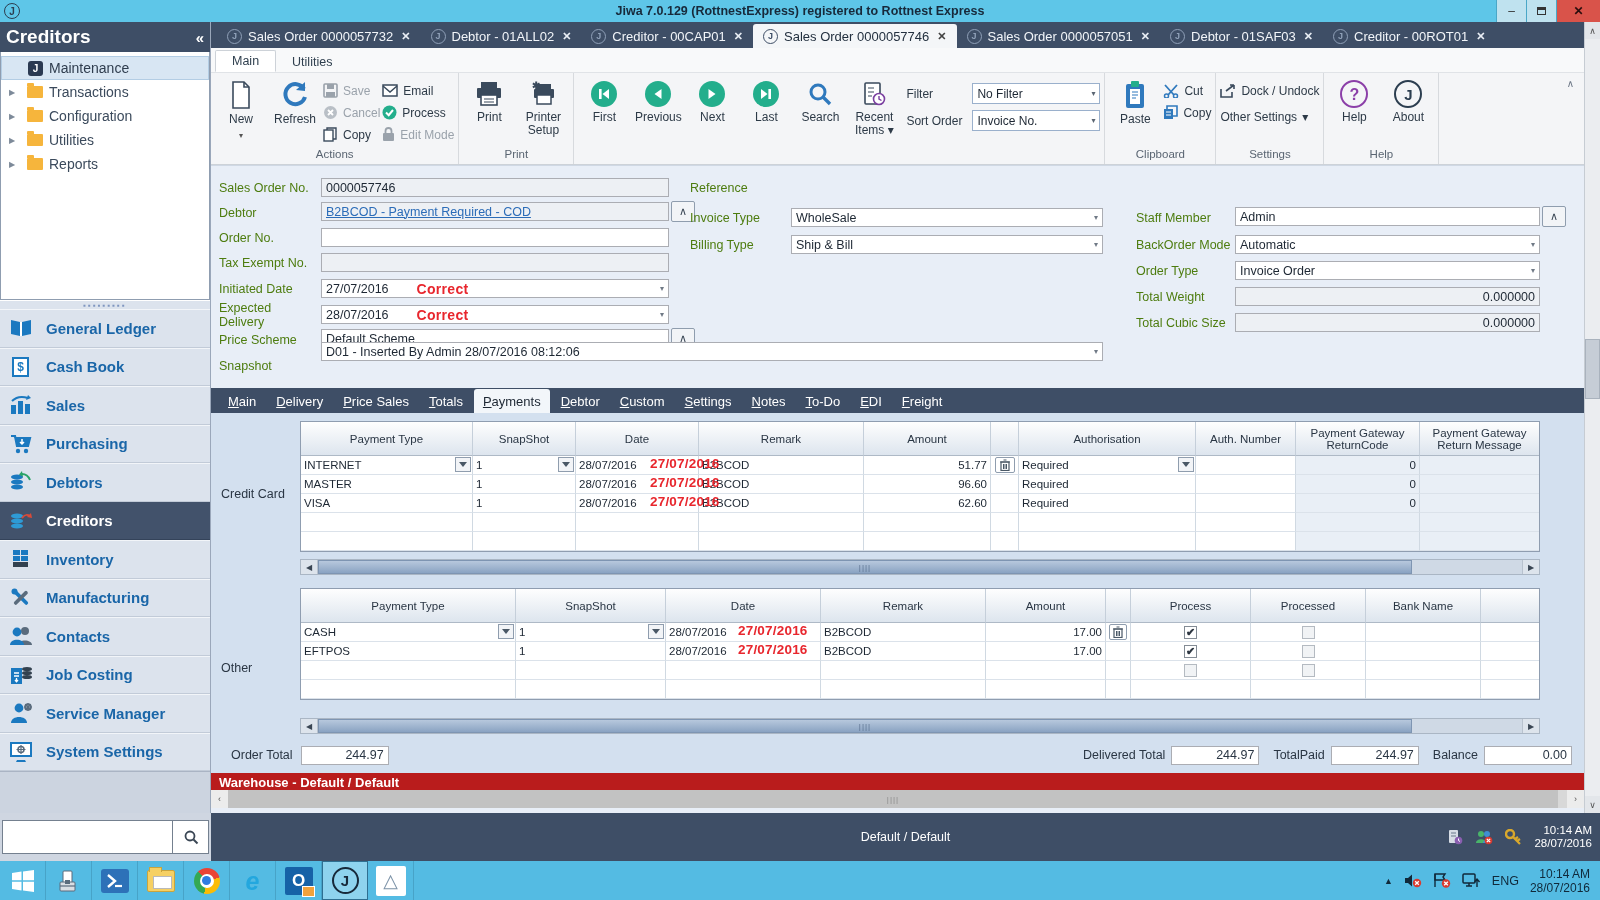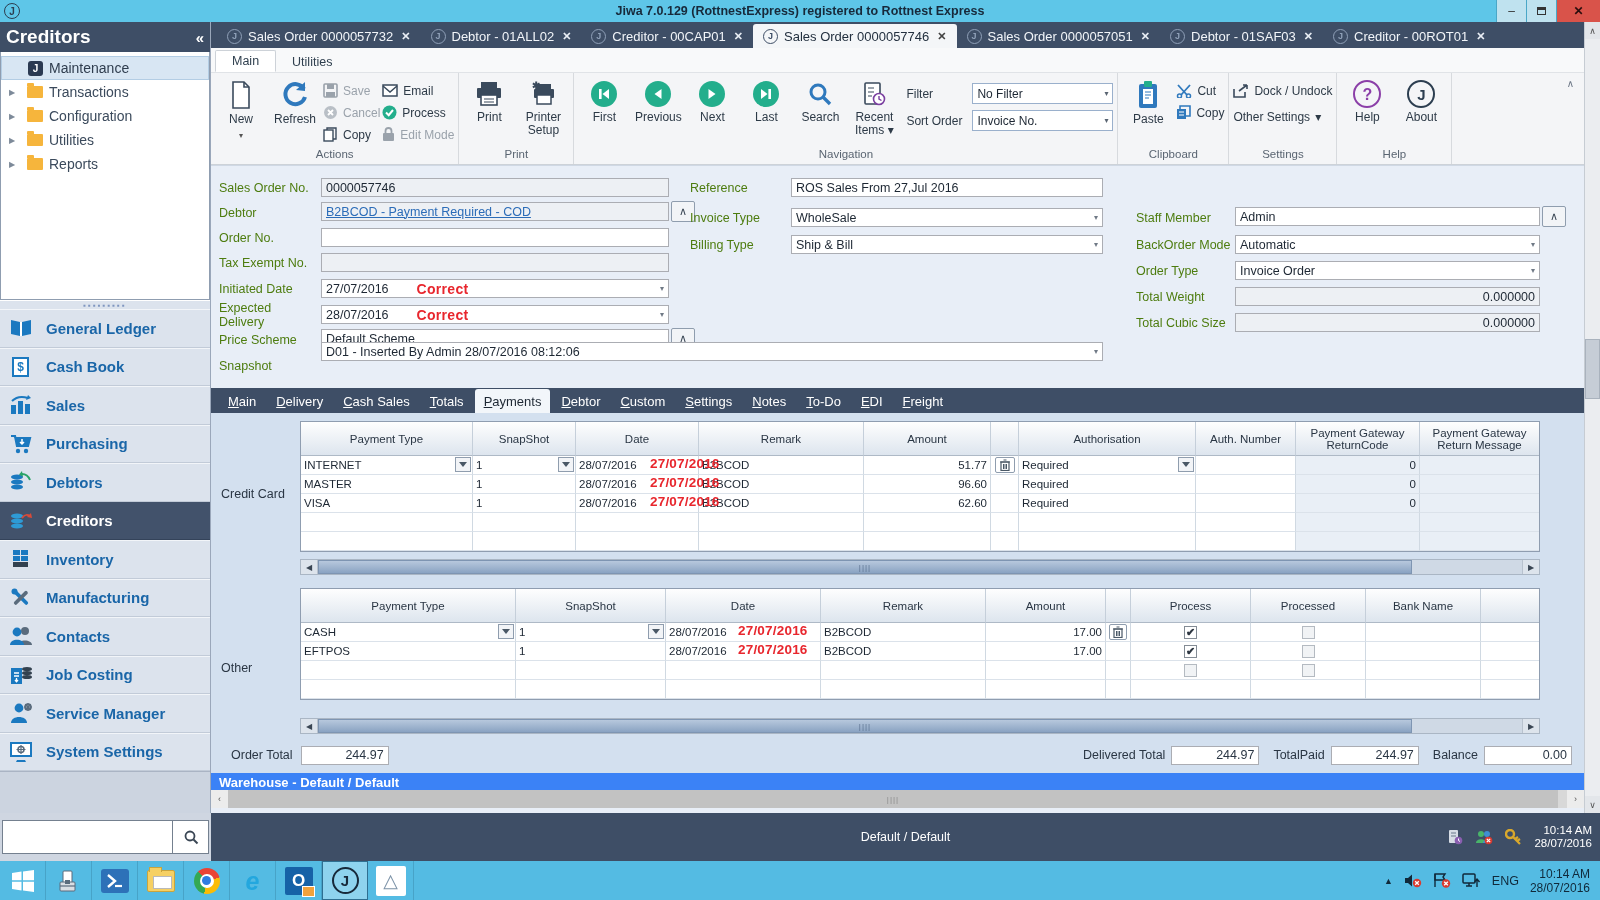--- a/index.html
+++ b/index.html
@@ -62,21 +62,21 @@
   .bigbtn { width:52px; display:flex; flex-direction:column; align-items:center; padding-top:5px; gap:3px; color:#2d3a47; font-size:12px; text-align:center; line-height:13px; }
   .bigbtn .caret { font-size:8px; color:#555; }
   .smallcol { display:flex; flex-direction:column; justify-content:flex-start; gap:5px; padding-top:7px; }
   .smallbtn { display:flex; align-items:center; gap:5px; font-size:12px; color:#2d3a47; height:17px; }
   .smallbtn.dis { color:#9aa2ab; }
   .navbtn { width:52px; display:flex; flex-direction:column; align-items:center; padding-top:6px; gap:4px; font-size:12px; color:#2d3a47; text-align:center; line-height:13px; }
   .gcirc { width:26px; height:26px; border-radius:50%; background:#23ae8c; display:flex; align-items:center; justify-content:center; }
   .filtercol { display:flex; flex-direction:column; gap:6px; padding-top:8px; padding-left:4px; }
   .filterrow { display:flex; align-items:center; gap:8px; }
   .filterrow .flabel { width:58px; font-size:12px; color:#2d3a47; }
-  .combo { width:141px; height:21px; background:#fff; border:1px solid #9ab0cc; display:flex; align-items:center; padding:0 4px; font-size:12px; color:#1d2733; }
+  .combo { width:128px; height:21px; background:#fff; border:1px solid #9ab0cc; display:flex; align-items:center; padding:0 4px; font-size:12px; color:#1d2733; }
   .combo .dd { margin-left:auto; color:#5a6572; font-size:8px; }
   .ribbon-chev { position:absolute; right:10px; top:30px; color:#6b7685; font-size:10px; }
 
   
   .formarea { height:223px; flex:0 0 auto; position:relative; background:#e8eef7; border-top:1px solid #cfd8e4; }
   .frow { position:absolute; height:19px; display:flex; align-items:center; }
   .flab { font-size:12.5px; color:#4d7c0f; }
   .field { height:19px; border:1px solid #abadb3; background:#fff; display:flex; align-items:center; padding:0 4px; font-size:12.5px; overflow:visible; position:relative; }
   .field.ro { background:#edf0f4; }
   .field.num { justify-content:flex-end; }
@@ -113,21 +113,21 @@
   .hs-btn { width:17px; background:#dde4ec; display:flex; align-items:center; justify-content:center; font-size:8px; color:#3a4654; border-right:1px solid #b8c2ce; }
   .hs-btn.r { border-right:none; border-left:1px solid #b8c2ce; }
   .hs-thumb { flex:1 1 auto; background:linear-gradient(#b7c8dd,#8aa3c2); border:1px solid #7license0; border:1px solid #7e95b2; margin:0; display:flex; align-items:center; justify-content:center; color:#5c7291; font-size:8px; letter-spacing:1px; }
   .hs-rest { width:110px; background:#cfd9e5; }
 
   
   .totrow { position:absolute; left:0; width:100%; top:330px; height:24px; display:flex; align-items:center; font-size:12.5px; color:#2a3644; }
   .totfield { height:19px; border:1px solid #abadb3; background:#fff; display:flex; align-items:center; justify-content:flex-end; padding:0 4px; font-size:12.5px; }
 
   
-  .whbar { height:17px; background:#3b82f6; color:#fff; font-weight:bold; font-size:13px; padding-left:8px; overflow:hidden; line-height:19px; flex:0 0 auto; }
+  .whbar { height:17px; background:#b91c1c; color:#fff; font-weight:bold; font-size:13px; padding-left:8px; overflow:hidden; line-height:19px; flex:0 0 auto; }
   .winhscroll { height:18px; background:#d8d8d8; display:flex; align-items:stretch; flex:0 0 auto; }
   .whs-btn { width:17px; background:#ececec; color:#555; font-size:9px; display:flex; align-items:center; justify-content:center; }
   .whs-thumb { width:1330px; background:#c2c2c2; display:flex; align-items:center; justify-content:center; color:#8a8a8a; font-size:8px; letter-spacing:1px; }
 
   
   .vscroll { width:16px; flex:0 0 16px; background:#ebedf0; border-left:1px solid #c6ccd3; display:flex; flex-direction:column; }
   .vs-btn { height:17px; display:flex; align-items:center; justify-content:center; color:#555; font-size:9px; background:#e3e6ea; }
   .vs-thumb { height:60px; margin-top:300px; background:#c6cdd6; border:1px solid #a9b2bd; }
   .vs-sp { flex:1 1 auto; }
 
@@ -552,21 +552,20 @@
                 </div>
                 <div class="filterrow">
                   <span class="flabel">Sort Order</span>
                   <div class="combo">
                       <span>Invoice No.</span>
                       <span class="dd">▾</span>
                     </div>
                 </div>
               </div>
             </div>
-            <div class="rgroup-cap">Navigation</div>
           </div>
 
           <div class="rgroup">
             <div class="rgroup-items">
               <div class="bigbtn">
                 <svg width="24" height="30" viewBox="0 0 24 30">
                     <rect x="3" y="4" width="18" height="24" rx="2" fill="#2f79bd"></rect>
                     <rect x="8" y="1" width="8" height="6" rx="1" fill="#23ae8c"></rect>
                     <rect x="7" y="9" width="10" height="15" fill="#fff"></rect>
                     <path d="M9 12 L15 12 M9 15 L15 15 M9 18 L13 18" stroke="#2f79bd" stroke-width="1.2"></path>
@@ -708,25 +707,20 @@
         <div class="frow" style="left:110px;top:176px;">
             <div class="field" style="width:782px;">
               <span>D01 - Inserted By Admin 28/07/2016 08:12:06</span>
               <span class="dd">▾</span>
             </div>
           </div>
 
         <div class="frow" style="left:479px;top:12px;width:95px;">
             <span class="flab">Reference</span>
           </div>
-        <div class="frow" style="left:580px;top:12px;">
-            <div class="field" style="width:312px;">
-              <span>ROS Sales From 27,Jul 2016</span>
-            </div>
-          </div>
 
         <div class="frow" style="left:479px;top:42px;width:95px;">
             <span class="flab">Invoice Type</span>
           </div>
         <div class="frow" style="left:580px;top:42px;">
             <div class="field" style="width:312px;">
               <span>WholeSale</span>
               <span class="dd">▾</span>
             </div>
           </div>
@@ -786,21 +780,21 @@
         <div class="frow" style="left:1024px;top:147px;">
             <div class="field ro num" style="width:305px;">
               <span>0.000000</span>
             </div>
           </div>
       </div>
 
       <div class="dettabs">
         <span class="dtab">Main</span>
         <span class="dtab">Delivery</span>
-        <span class="dtab">Cash Sales</span>
+        <span class="dtab">Price Sales</span>
         <span class="dtab">Totals</span>
         <span class="dtab active">Payments</span>
         <span class="dtab">Debtor</span>
         <span class="dtab">Custom</span>
         <span class="dtab">Settings</span>
         <span class="dtab">Notes</span>
         <span class="dtab">To-Do</span>
         <span class="dtab">EDI</span>
         <span class="dtab">Freight</span>
       </div>

